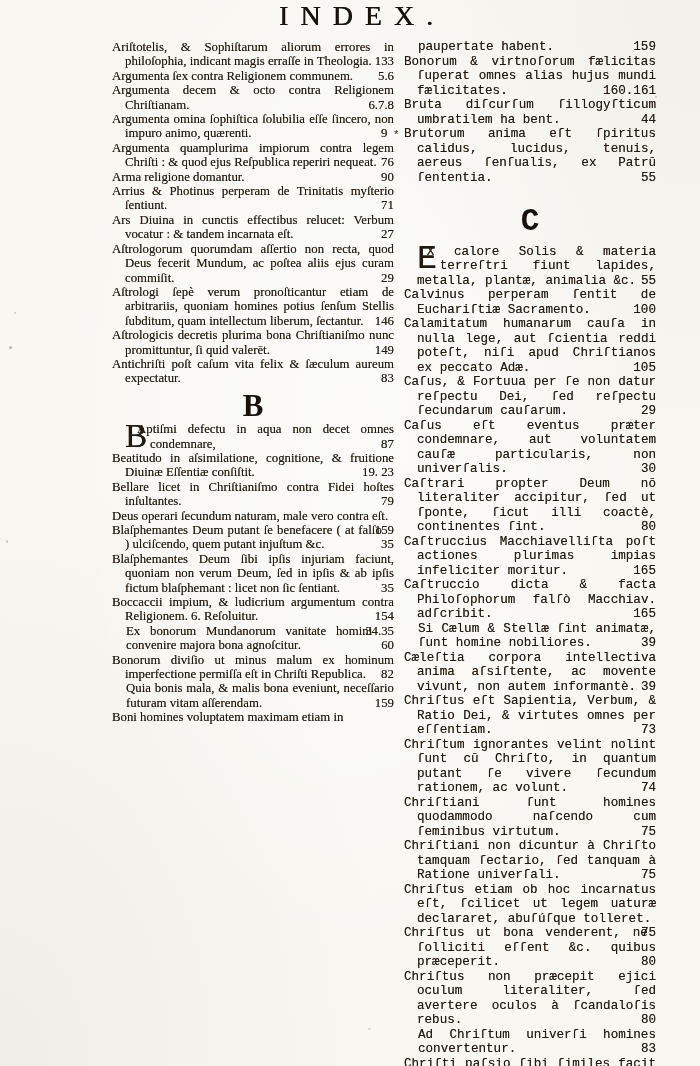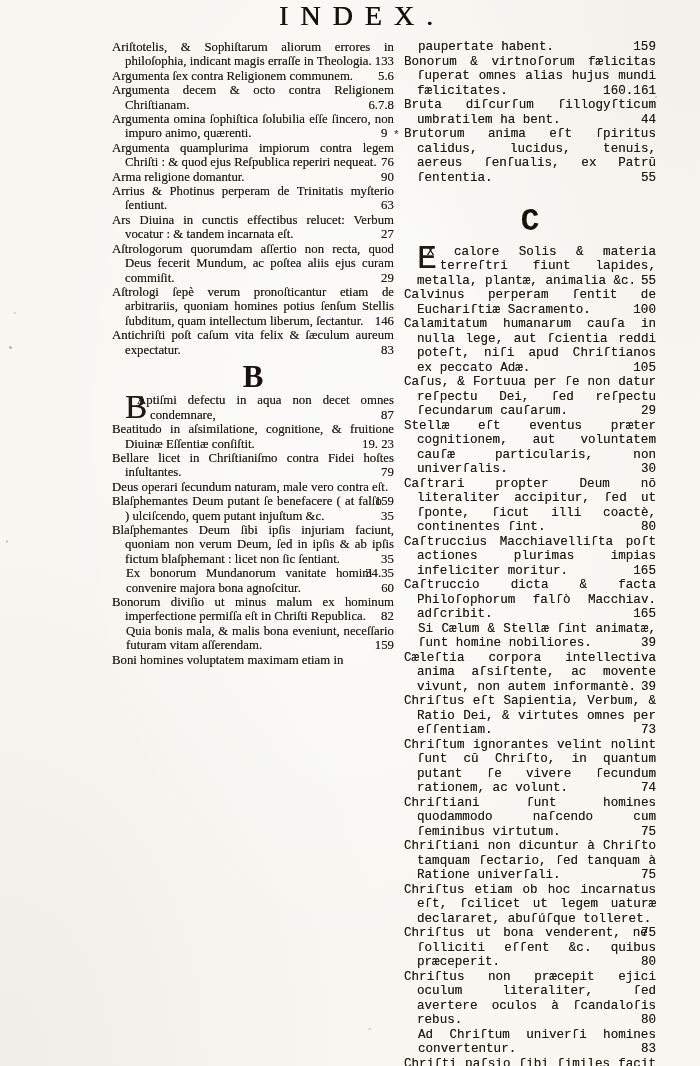--- a/index.html
+++ b/index.html
@@ -86,49 +86,51 @@
   <div class="page-title">INDEX.</div>
 
   <div class="cols">
     <div class="col col-left" id="col-left">
         <div class="entry"><span class="t">Ariſtotelis, &amp; Sophiſtarum aliorum errores in philoſophia, indicant magis erraſſe in Theologia.</span><span class="n">133</span></div>
         <div class="entry"><span class="t">Argumenta ſex contra Religionem communem.</span><span class="n">5.6</span></div>
         <div class="entry"><span class="t">Argumenta decem &amp; octo contra Religionem Chriſtianam.</span><span class="n">6.7.8</span></div>
         <div class="entry"><span class="t">Argumenta omina ſophiſtica ſolubilia eſſe ſincero, non impuro animo, quærenti.</span><span class="n">9</span></div>
         <div class="entry"><span class="t">Argumenta quamplurima impiorum contra legem Chriſti : &amp; quod ejus Reſpublica reperiri nequeat.</span><span class="n">76</span></div>
         <div class="entry"><span class="t">Arma religione domantur.</span><span class="n">90</span></div>
-        <div class="entry"><span class="t">Arrius &amp; Photinus perperam de Trinitatis myſterio ſentiunt.</span><span class="n">63</span></div>
+        <div class="entry"><span class="t">Arrius &amp; Photinus perperam de Trinitatis myſterio ſentiunt.</span><span class="n">71</span></div>
         <div class="entry"><span class="t">Ars Diuina in cunctis effectibus relucet: Verbum vocatur : &amp; tandem incarnata eſt.</span><span class="n">27</span></div>
         <div class="entry"><span class="t">Aſtrologorum quorumdam aſſertio non recta, quod Deus fecerit Mundum, ac poſtea aliis ejus curam commiſit.</span><span class="n">29</span></div>
         <div class="entry"><span class="t">Aſtrologi ſepè verum pronoſticantur etiam de arbitrariis, quoniam homines potius ſenſum Stellis ſubditum, quam intellectum liberum, ſectantur.</span><span class="n">146</span></div>
+        <div class="entry"><span class="t">Aſtrologicis decretis plurima bona Chriſtianiſmo nunc promittuntur, ſi quid valerēt.</span><span class="n">149</span></div>
         <div class="entry"><span class="t">Antichriſti poſt caſum vita felix &amp; ſæculum aureum expectatur.</span><span class="n">83</span></div>
         <div class="sec-heading">B</div>
         <div class="entry"><span class="dropcap">B</span><span class="t">Aptiſmi defectu in aqua non decet omnes condemnare,</span><span class="n">87</span></div>
         <div class="entry"><span class="t">Beatitudo in aſsimilatione, cognitione, &amp; fruitione Diuinæ Eſſentiæ conſiſtit.</span><span class="n">19. 23</span></div>
         <div class="entry"><span class="t">Bellare licet in Chriſtianiſmo contra Fidei hoſtes inſultantes.</span><span class="n">79</span></div>
         <div class="entry"><span class="t">Deus operari ſecundum naturam, male vero contra eſt.</span><span class="n">159</span></div>
         <div class="entry"><span class="t">Blaſphemantes Deum putant ſe benefacere ( at falſo ) ulciſcendo, quem putant injuſtum &amp;c.</span><span class="n">35</span></div>
         <div class="entry"><span class="t">Blaſphemantes Deum ſibi ipſis injuriam faciunt, quoniam non verum Deum, ſed in ipſis &amp; ab ipſis fictum blaſphemant : licet non ſic ſentiant.</span><span class="n">35</span></div>
+        <div class="entry"><span class="t">Boccaccii impium, &amp; ludicrium argumentum contra Religionem. 6. Reſoluitur.</span><span class="n">154</span></div>
         <div class="entry"><span class="n">34.35</span></div>
         <div class="entry sub"><span class="t">Ex bonorum Mundanorum vanitate homini convenire majora bona agnoſcitur.</span><span class="n">60</span></div>
         <div class="entry"><span class="t">Bonorum diviſio ut minus malum ex hominum imperfectione permiſſa eſt in Chriſti Republica.</span><span class="n">82</span></div>
         <div class="entry sub"><span class="t">Quia bonis mala, &amp; malis bona eveniunt, neceſſario futuram vitam aſſerendam.</span><span class="n">159</span></div>
         <div class="entry"><span class="t">Boni homines voluptatem maximam etiam in</span></div>
       </div>
     <div class="col col-right" id="col-right">
         <div class="entry sub"><span class="t">paupertate habent.</span><span class="n">159</span></div>
         <div class="entry"><span class="t">Bonorum &amp; virtnoſorum fælicitas ſuperat omnes alias hujus mundi fælicitates.</span><span class="n">160.161</span></div>
         <div class="entry"><span class="t">Bruta diſcurſum ſillogyſticum umbratilem ha bent.</span><span class="n">44</span></div>
         <div class="entry"><span class="mark">*</span><span class="t">Brutorum anima eſt ſpiritus calidus, lucidus, tenuis, aereus ſenſualis, ex Patrū ſententia.</span><span class="n">55</span></div>
         <div class="sec-heading">C</div>
         <div class="entry"><span class="dropcap">E</span><span class="t">X calore Solis &amp; materia terreſtri fiunt lapides, metalla, plantæ, animalia &amp;c.</span><span class="n">55</span></div>
         <div class="entry"><span class="t">Calvinus perperam ſentit de Euchariſtiæ Sacramento.</span><span class="n">100</span></div>
         <div class="entry"><span class="t">Calamitatum humanarum cauſa in nulla lege, aut ſcientia reddi poteſt, niſi apud Chriſtianos ex peccato Adæ.</span><span class="n">105</span></div>
         <div class="entry"><span class="t">Caſus, &amp; Fortuua per ſe non datur reſpectu Dei, ſed reſpectu ſecundarum cauſarum.</span><span class="n">29</span></div>
-        <div class="entry"><span class="t">Stellæ eſt eventus præter cognitionem, aut voluntatem cauſæ particularis, non univerſalis.</span><span class="n">30</span></div>
+        <div class="entry"><span class="t">Caſus eſt eventus præter condemnare, aut voluntatem cauſæ particularis, non univerſalis.</span><span class="n">30</span></div>
         <div class="entry"><span class="t">Caſtrari propter Deum nō literaliter accipitur, ſed ut ſponte, ſicut illi coactè, continentes ſint.</span><span class="n">80</span></div>
         <div class="entry"><span class="t">Caſtruccius Macchiavelliſta poſt actiones plurimas impias infeliciter moritur.</span><span class="n">165</span></div>
         <div class="entry"><span class="t">Caſtruccio dicta &amp; facta Philoſophorum falſò Macchiav. adſcribit.</span><span class="n">165</span></div>
         <div class="entry sub"><span class="t">Si Cælum &amp; Stellæ ſint animatæ, ſunt homine nobiliores.</span><span class="n">39</span></div>
         <div class="entry"><span class="t">Cæleſtia corpora intellectiva anima aſsiſtente, ac movente vivunt, non autem informantè.</span><span class="n">39</span></div>
         <div class="entry"><span class="t">Chriſtus eſt Sapientia, Verbum, &amp; Ratio Dei, &amp; virtutes omnes per eſſentiam.</span><span class="n">73</span></div>
         <div class="entry"><span class="t">Chriſtum ignorantes velint nolint ſunt cū Chriſto, in quantum putant ſe vivere ſecundum rationem, ac volunt.</span><span class="n">74</span></div>
         <div class="entry"><span class="t">Chriſtiani ſunt homines quodammodo naſcendo cum ſeminibus virtutum.</span><span class="n">75</span></div>
         <div class="entry"><span class="t">Chriſtiani non dicuntur à Chriſto tamquam ſectario, ſed tanquam à Ratione univerſali.</span><span class="n">75</span></div>
         <div class="entry"><span class="t">Chriſtus etiam ob hoc incarnatus eſt, ſcilicet ut legem uaturæ declararet, abuſúſque tolleret.</span><span class="n">75</span></div>

